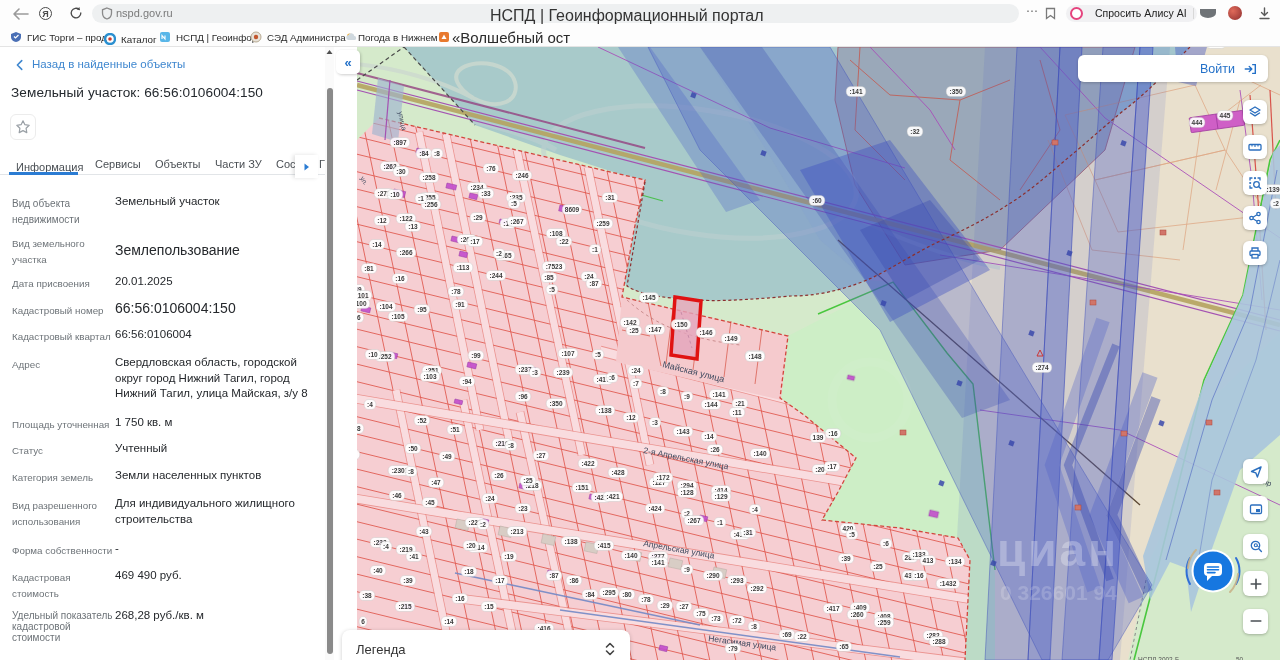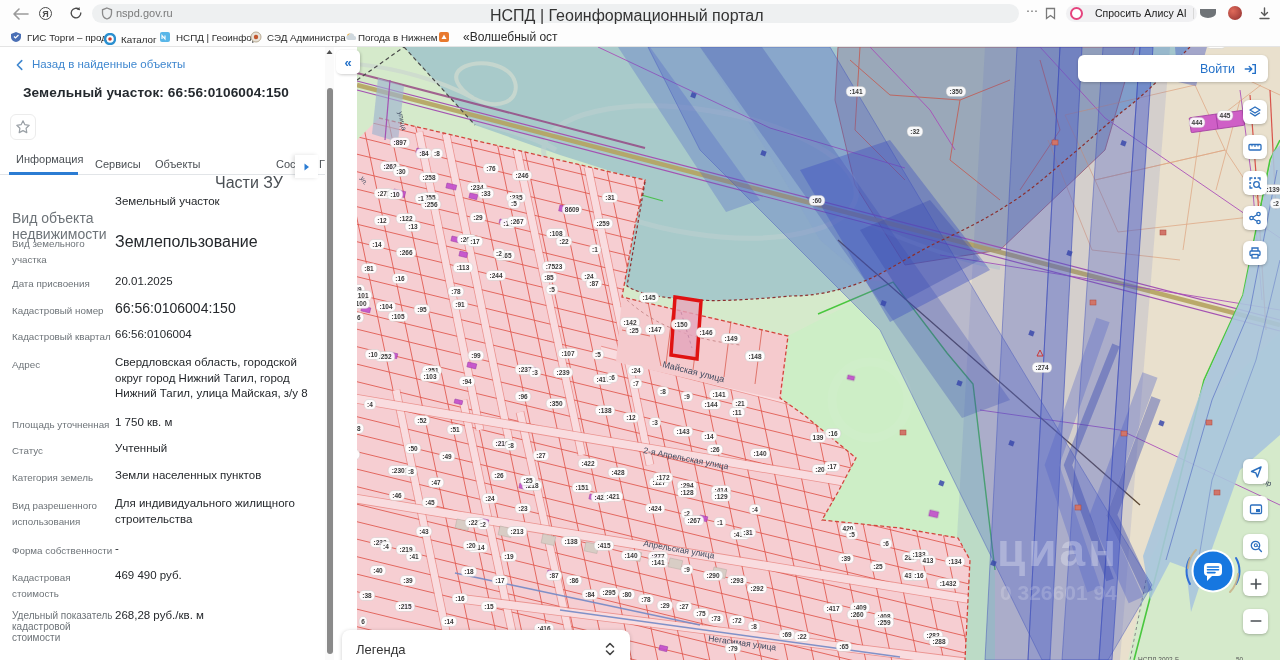--- a/index.html
+++ b/index.html
@@ -70,21 +70,21 @@
         <circle cx="4.5" cy="5" r="2.5" fill="#f2b33d"></circle>
         <path d="M3 9 a2.5 2.5 0 0 1 .5-4.9 a3 3 0 0 1 5.8.9 a2 2 0 0 1-.3 4 Z" fill="#cfd8de"></path>
       </svg>
       <span style="margin-left:1px;font-size:9.8px;color:#2a2a2a;white-space:nowrap">Погода в Нижнем</span>
     </div>
     <div style="position:absolute;left:438px;top:29px;display:flex;align-items:center;height:16px">
       <svg width="12" height="12" viewBox="0 0 12 12">
         <rect x="1" y="1" width="10" height="10" rx="2" fill="#e8792e"></rect>
         <path d="M3.5 8 L6 3.5 L8.5 8 Z" fill="#fff"></path>
       </svg>
-      <span style="margin-left:13px;font-size:12px;color:#2a2a2a;white-space:nowrap">«Волшебный ост</span>
+      <span style="margin-left:2px;font-size:15px;color:#2a2a2a;white-space:nowrap">«Волшебный ост</span>
     </div>
 </div>
 
 <svg style="position:absolute;left:331px;top:47px" width="949" height="613" viewBox="331 47 949 613">
     <rect x="331" y="47" width="26" height="613" fill="#ffffff"></rect>
     <rect x="357" y="47" width="923" height="613" fill="#d5eacb"></rect>
     <rect x="1000" y="300" width="280" height="360" fill="#d5eacb"></rect>
     <path d="M867,280 L938,242 L1009,204 L1069,157 L1123,111 L1178,59 L1190,47 L1280,47 L1280,332 L1213,398 L1190,470 L1150,560 L1128,660 L995,660 L989,520 L973,384 L947,353 L893,282 Z" fill="#e9e0cd"></path>
     <path d="M788,336 L893,282 L947,353 L973,384 L989,520 L995,575 L995,660 L965,660 L970,560 L958,538 L900,528 L822,520 L838,492 L856,458 L804,415 L780,398 Z" fill="#cdeec6"></path>
     <path d="M818,314 L893,282 L947,353 L973,384 L989,520 L995,570" stroke="#49c73e" stroke-width="1.4" fill="none"></path>
@@ -784,43 +784,43 @@
     </g>
     <text x="1138" y="662" font-size="6.5" fill="#555" font-family="Liberation Sans, sans-serif">НСПД 2002-Б</text>
     <text x="1236" y="662" font-size="6.5" fill="#555" font-family="Liberation Sans, sans-serif">50</text>
   </svg>
 
 <div style="position:absolute;left:0;top:47px;width:357px;height:613px;background:#fff">
   <svg width="14" height="14" viewBox="0 0 16 16" style="position:absolute;left:13px;top:11px">
       <path d="M10 3 L5 8 L10 13" stroke="#3f87cf" stroke-width="1.8" fill="none" stroke-linecap="round" stroke-linejoin="round"></path>
     </svg>
   <span style="position:absolute;left:32px;top:11px;font-size:11.5px;color:#3f87cf">Назад в найденные объекты</span>
-  <span style="position:absolute;left:23px;top:38px;font-size:13.6px;font-weight:bold;color:#24292e;letter-spacing:0.1px">Земельный участок: 66:56:0106004:150</span>
+  <span style="position:absolute;left:11px;top:38px;font-size:13.6px;font-weight:normal;color:#24292e;letter-spacing:0.1px">Земельный участок: 66:56:0106004:150</span>
   <div style="position:absolute;left:10px;top:67px;width:26px;height:26px;border:1px solid #ececec;border-radius:6px;display:flex;align-items:center;justify-content:center">
     <svg width="16" height="16" viewBox="0 0 16 16">
         <path d="M8 1.8 L9.9 5.7 L14.2 6.3 L11.1 9.3 L11.8 13.6 L8 11.6 L4.2 13.6 L4.9 9.3 L1.8 6.3 L6.1 5.7 Z" fill="none" stroke="#9aa0a6" stroke-width="1.2" stroke-linejoin="round"></path>
       </svg>
   </div>
-  <span style="position:absolute;left:16px;top:106px;font-size:11px;color:#4a4f54">Информация</span>
+  <span style="position:absolute;left:16px;top:114px;font-size:11px;color:#4a4f54">Информация</span>
     <span style="position:absolute;left:95px;top:111px;font-size:11px;color:#4a4f54">Сервисы</span>
     <span style="position:absolute;left:155px;top:111px;font-size:11px;color:#4a4f54">Объекты</span>
-    <span style="position:absolute;left:215px;top:127px;font-size:16px;color:#4a4f54">Части ЗУ</span>
+    <span style="position:absolute;left:215px;top:111px;font-size:11px;color:#4a4f54">Части ЗУ</span>
     <span style="position:absolute;left:276px;top:111px;font-size:11px;color:#4a4f54">Соста</span>
   <div style="position:absolute;left:0;top:126.5px;width:325px;height:1px;background:#e2e5e8"></div>
   <div style="position:absolute;left:9px;top:125px;width:69px;height:2.5px;background:#2b7cd3"></div>
   <div style="position:absolute;left:295px;top:108px;width:23px;height:23px;background:#fff;box-shadow:-2px 0 4px rgba(0,0,0,0.12);display:flex;align-items:center;justify-content:center">
     <svg width="8" height="10" viewBox="0 0 8 10">
         <path d="M1.5 1.5 L6 5 L1.5 8.5 Z" fill="#2b7cd3"></path>
       </svg>
   </div>
   <span style="position:absolute;left:319px;top:111px;font-size:11px;color:#4a4f54">Г</span>
-  <div style="position:absolute;left:12px;top:164px;width:110px;font-size:14px;line-height:15.5px;color:#6d7378">Вид объекта<br>недвижимости</div>
+  <div style="position:absolute;left:12px;top:149px;width:110px;font-size:10px;line-height:15.5px;color:#6d7378">Вид объекта<br>недвижимости</div>
     <div style="position:absolute;left:115px;top:147px;width:215px;font-size:11.5px;line-height:15.5px;color:#25282c">Земельный участок</div>
     <div style="position:absolute;left:12px;top:189px;width:110px;font-size:9.8px;line-height:15.5px;color:#6d7378">Вид земельного<br>участка</div>
-    <div style="position:absolute;left:115px;top:187px;width:215px;font-size:16px;line-height:15.5px;color:#25282c">Землепользование</div>
+    <div style="position:absolute;left:115px;top:196px;width:215px;font-size:14px;line-height:15.5px;color:#25282c">Землепользование</div>
     <div style="position:absolute;left:12px;top:229px;width:110px;font-size:9.8px;line-height:15.5px;color:#6d7378">Дата присвоения</div>
     <div style="position:absolute;left:115px;top:227px;width:215px;font-size:11.5px;line-height:15.5px;color:#25282c">20.01.2025</div>
     <div style="position:absolute;left:12px;top:256px;width:110px;font-size:9.8px;line-height:15.5px;color:#6d7378">Кадастровый номер</div>
     <div style="position:absolute;left:115px;top:254px;width:215px;font-size:14px;line-height:15.5px;color:#25282c">66:56:0106004:150</div>
     <div style="position:absolute;left:12px;top:282px;width:110px;font-size:9.8px;line-height:15.5px;color:#6d7378">Кадастровый квартал</div>
     <div style="position:absolute;left:115px;top:280px;width:215px;font-size:11.5px;line-height:15.5px;color:#25282c">66:56:0106004</div>
     <div style="position:absolute;left:12px;top:310px;width:110px;font-size:9.8px;line-height:15.5px;color:#6d7378">Адрес</div>
     <div style="position:absolute;left:115px;top:308px;width:215px;font-size:11.5px;line-height:15.5px;color:#25282c">Свердловская область, городской<br>округ город Нижний Тагил, город<br>Нижний Тагил, улица Майская, з/у 8</div>
     <div style="position:absolute;left:12px;top:370px;width:110px;font-size:9.8px;line-height:15.5px;color:#6d7378">Площадь уточненная</div>
     <div style="position:absolute;left:115px;top:368px;width:215px;font-size:11.5px;line-height:15.5px;color:#25282c">1 750 кв. м</div>

